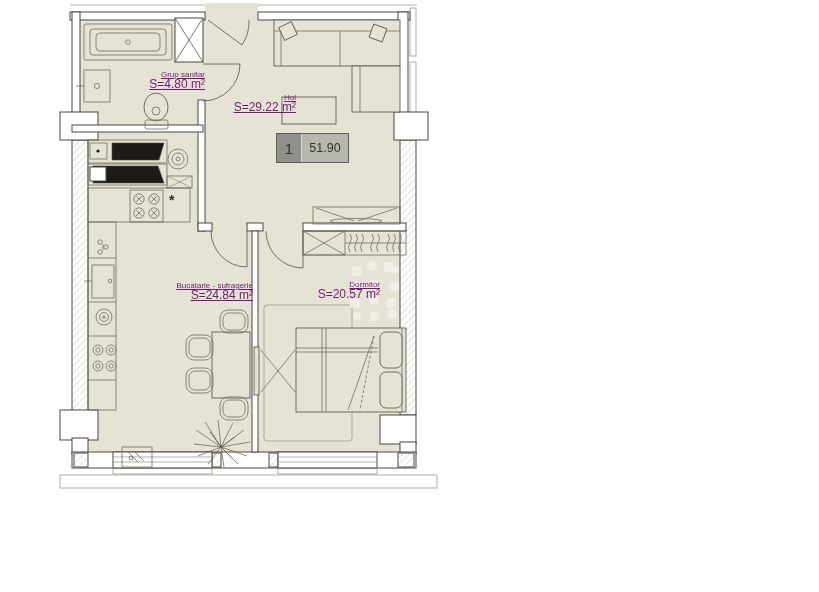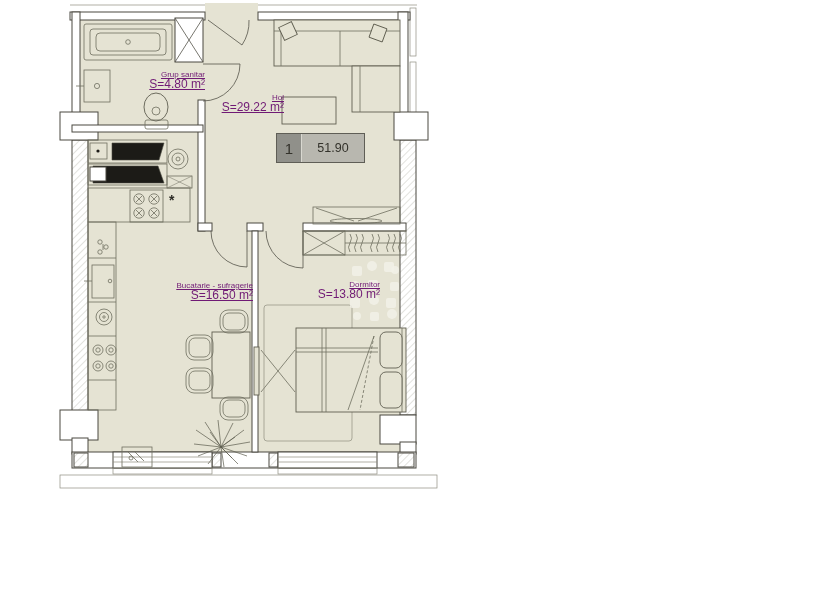--- a/index.html
+++ b/index.html
@@ -20,21 +20,21 @@
   .wm {fill:#f2f1e8;opacity:0.85;}
   
   .room-label{position:absolute;text-align:right;color:#701a75;pointer-events:none;}
   .room-name{font-size:8px;line-height:10px;white-space:nowrap;}
   .room-area{font-size:12px;line-height:9px;white-space:nowrap;}
   .u{text-decoration:underline;text-underline-offset:1px;}
   .badge{position:absolute;left:276px;top:133px;height:28px;display:flex;
     border:1px solid #5f5e56;box-sizing:content-box;}
   .badge-num{width:24px;background:#90908a;color:#33322b;font-size:15px;
     display:flex;align-items:center;justify-content:center;border-right:1px solid #d9d8d0;}
-  .badge-area{width:62px;background:#b8b7af;color:#33322b;font-size:12.5px;
+  .badge-area{width:46px;background:#b8b7af;color:#33322b;font-size:12.5px;
     display:flex;align-items:center;justify-content:center;}
   .boiler-mark{position:absolute;left:169px;top:192px;font-size:14px;font-weight:bold;color:#2e2d27;}
 </style>
 </head>
 <body>
 
 <div class="canvas">
 
 <svg width="819" height="592" viewBox="0 0 819 592">
   <defs>
@@ -333,33 +333,33 @@
     <rect class="wm" x="370" y="312" width="9" height="9" rx="2"></rect>
     <circle class="wm" cx="392" cy="314" r="5"></circle>
   </g>
 </svg>
 
 <div class="room-label" style="left:105px;top:70px;width:100px;">
   <div class="room-name u">Grup sanitar</div>
   <div class="room-area u">S=4.80 m²</div>
 </div>
 
-<div class="room-label" style="left:184px;top:93px;width:100px;">
+<div class="room-label" style="left:196px;top:93px;width:100px;">
   <div class="room-name u">Hol</div>
   <div class="room-area u">S=29.22 m²</div>
 </div>
 
 <div class="room-label" style="left:133px;top:281px;width:120px;text-decoration:underline;">
   <div class="room-name u">Bucatarie - sufragerie</div>
-  <div class="room-area">S=16.50 m²</div>
+  <div class="room-area">S=24.84 m²</div>
 </div>
 
 <div class="room-label" style="left:280px;top:280px;width:100px;">
   <div class="room-name u">Dormitor</div>
-  <div class="room-area">S=13.80 m²</div>
+  <div class="room-area">S=20.57 m²</div>
 </div>
 
 <div class="badge">
   <span class="badge-num">1</span>
   <span class="badge-area">51.90</span>
 </div>
 
 <span class="boiler-mark">*</span>
 
 </div>

